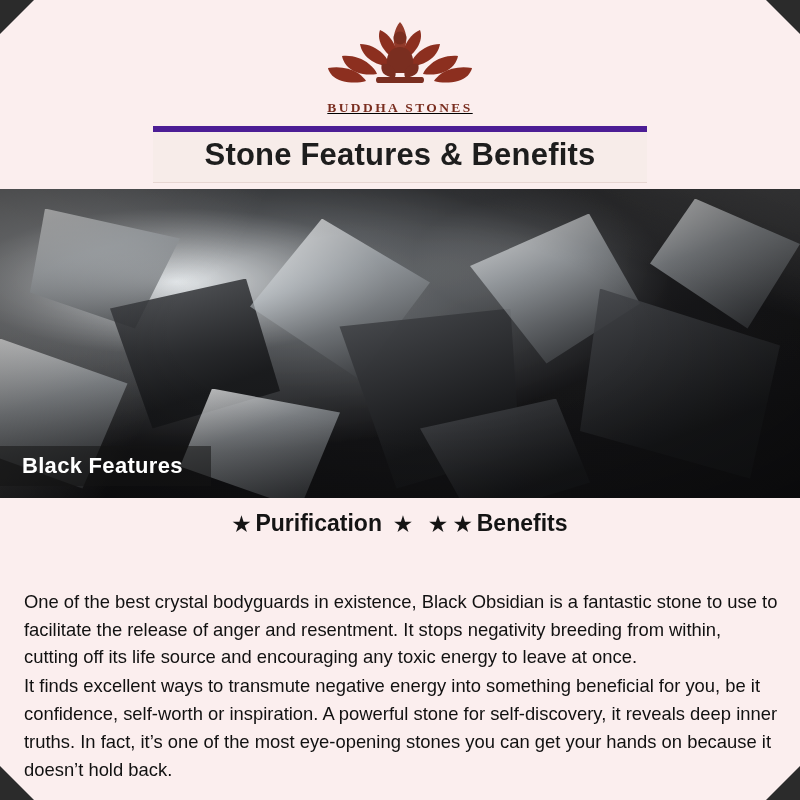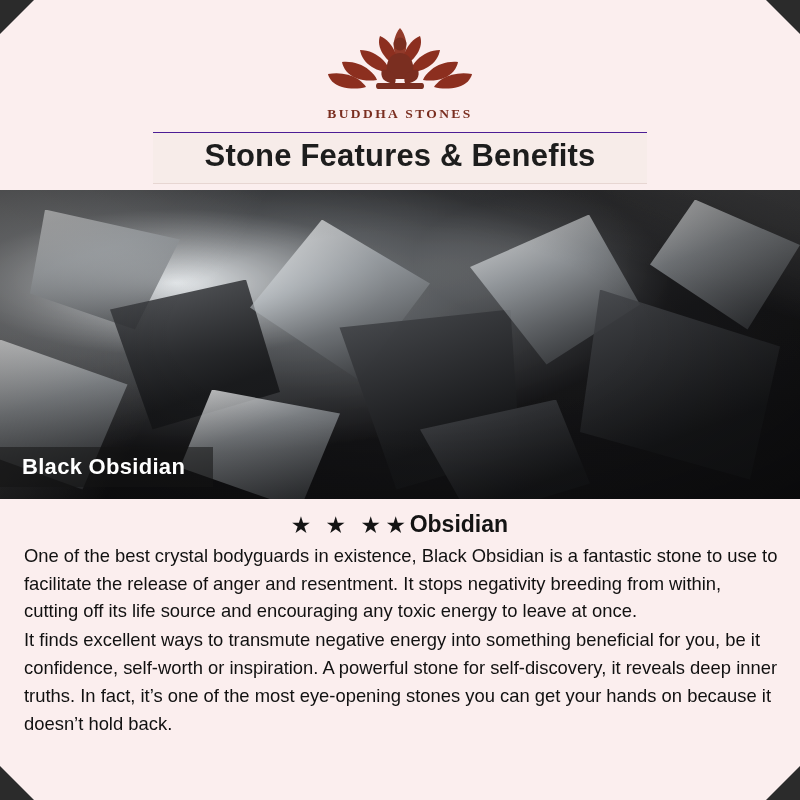--- a/index.html
+++ b/index.html
@@ -44,43 +44,44 @@
     border-right: 34px solid transparent;
   }
   .corner.br {
     bottom: 0; right: 0;
     border-bottom: 34px solid #2b2b2b;
     border-left: 34px solid transparent;
   }
   
   .brand {
     position: relative;
-    padding-top: 20px;
+    padding-top: 14px;
     text-align: center;
     z-index: 5;
+    text-decoration: underline;
   }
   .lotus-wrap {
     display: inline-block;
     line-height: 0;
   }
   .brand-name {
     margin-top: 4px;
     font-size: 13.5px;
     letter-spacing: 2.4px;
     font-weight: bold;
     color: #7a2e20;
     font-family: "Liberation Serif", serif;
   }
   
   .title-banner {
     position: relative;
     margin: 10px auto 0 auto;
     width: 494px;
     background: #f7ece9;
-    border-top: 1px solid #4c1d95;
+    border-top: 6px solid #4c1d95;
     border-bottom: 1px solid #e7d6d2;
     text-align: center;
     padding: 7px 0 10px 0;
     z-index: 5;
   }
   .title-banner h1 {
     margin: 0;
     font-size: 31px;
     line-height: 1.05;
     font-weight: bold;
@@ -161,20 +162,21 @@
     font-size: 20px;
     margin-right: 5px;
     color: #141414;
   }
   .benefit + .benefit { margin-left: 10px; }
   
   .body-copy {
     position: relative;
     padding: 2px 22px 0 24px;
     z-index: 5;
+    margin-top: 47px;
   }
   .body-copy p {
     margin: 0;
     font-size: 18.4px;
     line-height: 1.52;
     color: #111111;
     font-family: "Liberation Sans", sans-serif;
   }
   .body-copy p + p { margin-top: 1px; }
 </style>
@@ -228,37 +230,38 @@
     <div class="shard" style="left:470px;top:25px;width:170px;height:150px;clip-path:polygon(0 35%,70% 0,100% 60%,45% 100%);"></div>
     <div class="shard dark" style="left:580px;top:100px;width:200px;height:190px;clip-path:polygon(10% 0,100% 30%,85% 100%,0 75%);"></div>
     <div class="shard" style="left:0px;top:150px;width:150px;height:150px;clip-path:polygon(0 0,85% 30%,55% 100%,0 80%);"></div>
     <div class="shard" style="left:180px;top:200px;width:160px;height:120px;clip-path:polygon(20% 0,100% 20%,75% 100%,0 65%);"></div>
     <div class="shard dark" style="left:420px;top:210px;width:170px;height:120px;clip-path:polygon(0 25%,80% 0,100% 70%,30% 100%);"></div>
     <div class="shard" style="left:650px;top:10px;width:150px;height:130px;clip-path:polygon(30% 0,100% 35%,65% 100%,0 50%);"></div>
 
     <div class="hero-vignette"></div>
 
     <div class="stone-label">
-      <span>Black Obsidian</span>
+      <span>Black Features</span>
     </div>
   </div>
 
   <div class="benefits">
     <div class="benefit">
       <span class="star">★</span>
+      <span>Purification</span>
     </div>
     <div class="benefit">
       <span class="star">★</span>
     </div>
     <div class="benefit">
       <span class="star">★</span>
     </div>
     <div class="benefit" style="margin-left:0;">
       <span class="star">★</span>
-      <span>Obsidian</span>
+      <span>Benefits</span>
     </div>
   </div>
 
   <div class="body-copy">
     <p>One of the best crystal bodyguards in existence, Black Obsidian is a fantastic stone to use to facilitate the release of anger and resentment. It stops negativity breeding from within, cutting off its life source and encouraging any toxic energy to leave at once.</p>
     <p>It finds excellent ways to transmute negative energy into something beneficial for you, be it confidence, self-worth or inspiration. A powerful stone for self-discovery, it reveals deep inner truths. In fact, it’s one of the most eye-opening stones you can get your hands on because it doesn’t hold back.</p>
   </div>
 
 </div>
 

